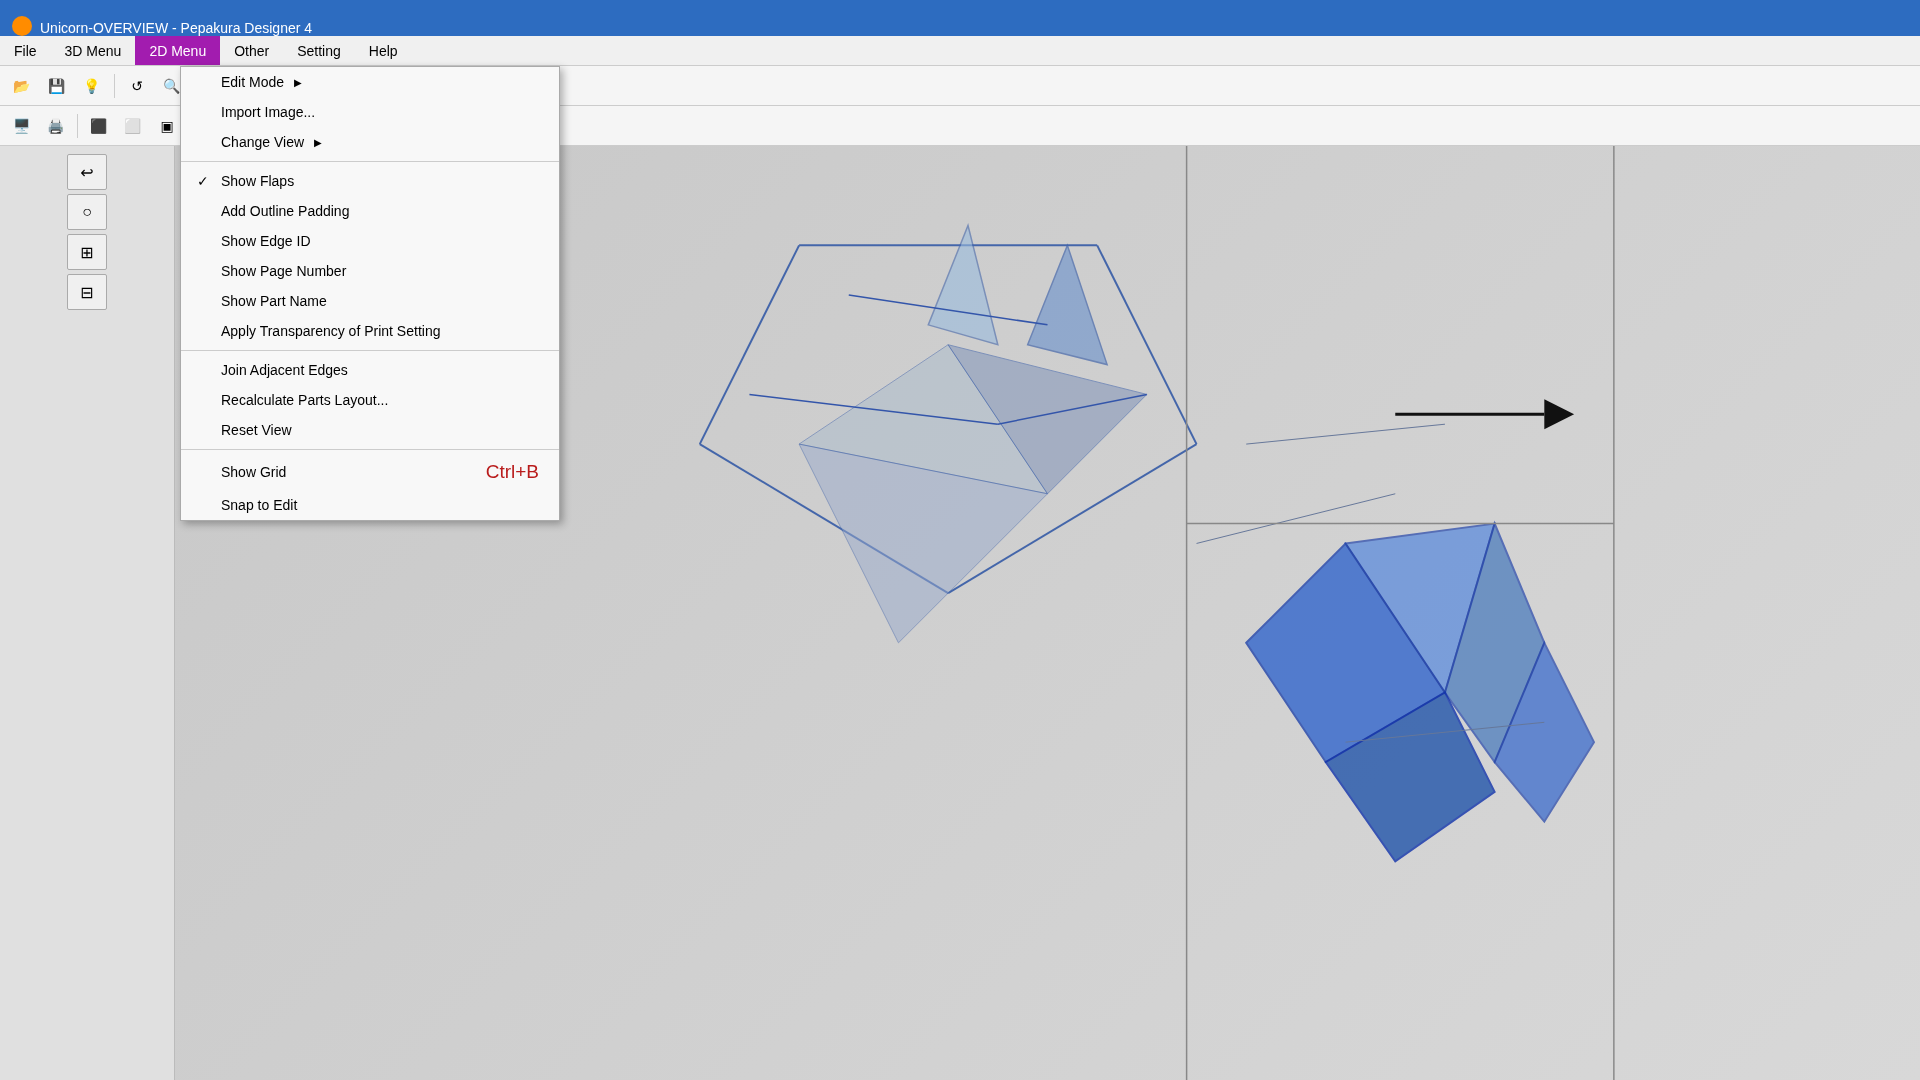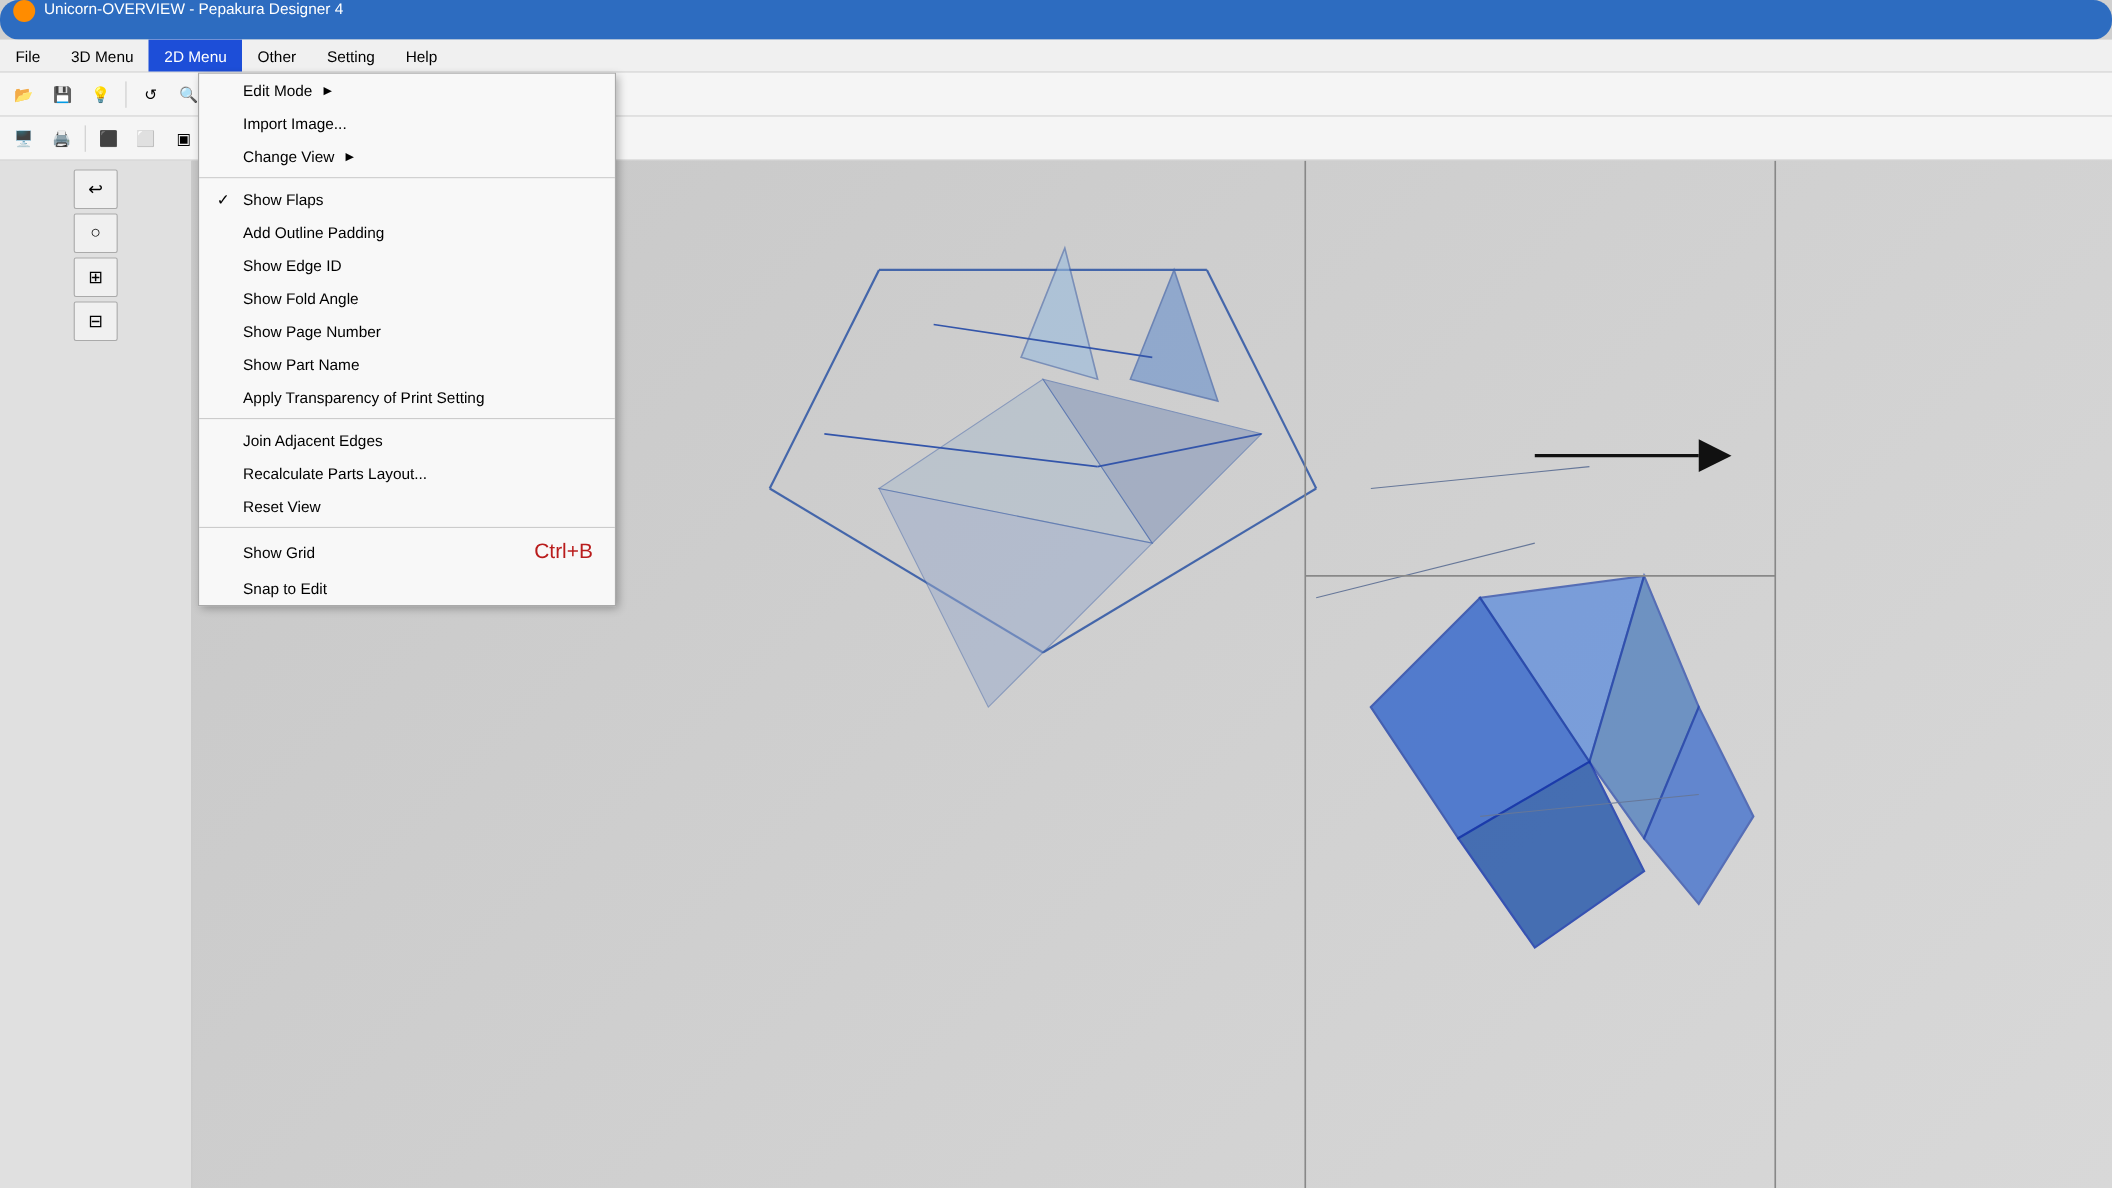--- a/index.html
+++ b/index.html
@@ -12,24 +12,23 @@
       background: #d0d0d0;
       user-select: none;
     }
 
     
     .title-bar {
       background: #2d6cc0;
       color: white;
       height: 36px;
       display: flex;
-      align-items: flex-start;
+      align-items: flex-end;
       padding: 0 12px;
       gap: 8px;
-      border-radius: 17px;
     }
     .title-bar-icon {
       width: 20px;
       height: 20px;
       background: #ff8c00;
       border-radius: 50%;
       flex-shrink: 0;
     }
     .title-bar-text {
       font-size: 14px;
@@ -47,21 +46,21 @@
     }
     .menu-item {
       padding: 0 14px;
       display: flex;
       align-items: center;
       font-size: 14px;
       cursor: pointer;
       position: relative;
     }
     .menu-item:hover, .menu-item.active {
-      background: #1d4ed8;
+      background: #a21caf;
       color: white;
     }
 
     
     .toolbar {
       background: #f5f5f5;
       height: 40px;
       border-bottom: 1px solid #ccc;
       display: flex;
       align-items: center;
@@ -338,23 +337,20 @@
     <div class="dropdown-item checked">
       <span>Show Flaps</span>
     </div>
     <div class="dropdown-item">
       <span>Add Outline Padding</span>
     </div>
     <div class="dropdown-item">
       <span>Show Edge ID</span>
     </div>
     <div class="dropdown-item">
-      <span>Show Fold Angle</span>
-    </div>
-    <div class="dropdown-item">
       <span>Show Page Number</span>
     </div>
     <div class="dropdown-item">
       <span>Show Part Name</span>
     </div>
     <div class="dropdown-item">
       <span>Apply Transparency of Print Setting</span>
     </div>
 
     <div class="dropdown-separator"></div>

